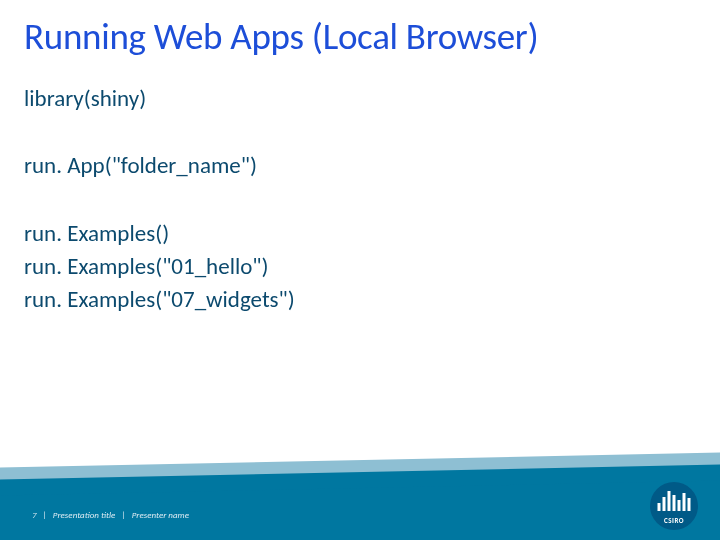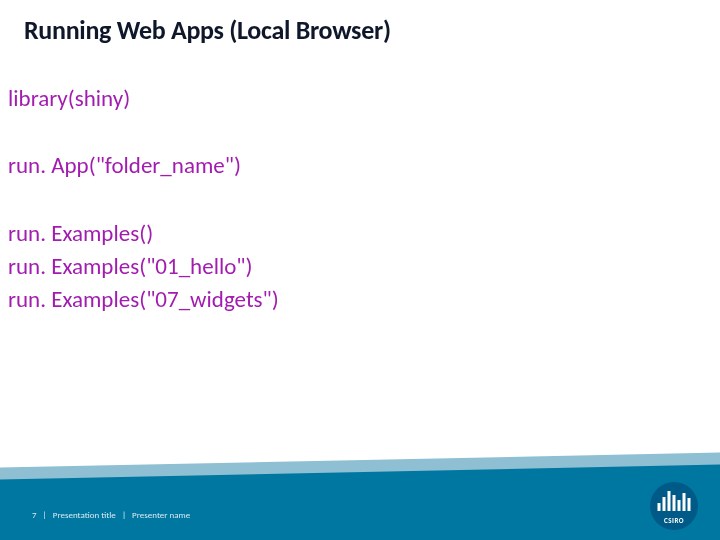--- a/index.html
+++ b/index.html
@@ -2,31 +2,31 @@
 <html><head>
 <meta charset="utf-8">
 <style>
   * { margin: 0; padding: 0; box-sizing: border-box; }
   html, body { width: 720px; height: 540px; font-family: Calibri, Arial, sans-serif; background: #fff; overflow: hidden; }
   .slide { position: relative; width: 720px; height: 540px; background: #fff; }
   .title {
     position: absolute;
     left: 24px;
     top: 14px;
-    font-size: 26px;
-    font-weight: 700;
-    color: #0f172a;
+    font-size: 37px;
+    font-weight: 400;
+    color: #1d4ed8;
     letter-spacing: -0.3px;
   }
   .body {
     position: absolute;
-    left: 8px;
+    left: 24px;
     top: 82px;
     width: 660px;
-    color: #a21caf;
+    color: #0c4a6e;
     font-size: 23px;
     line-height: 1.45;
   }
   .spacer { height: 34px; }
   .footer-band {
     position: absolute;
     left: 0;
     bottom: 0;
     width: 720px;
     height: 82px;
@@ -57,20 +57,21 @@
     height: 16px;
     background: #0077a0;
     transform: skewY(-1.2deg);
   }
   .footer-text {
     position: absolute;
     bottom: 20px;
     left: 32px;
     font-size: 9px;
     color: #d9eaf2;
+    font-style: italic;
   }
   .footer-text .sep { padding: 0 4px; }
   .logo {
     position: absolute;
     right: 22px;
     bottom: 10px;
     width: 48px;
     height: 48px;
   }
   .logo .circle {

